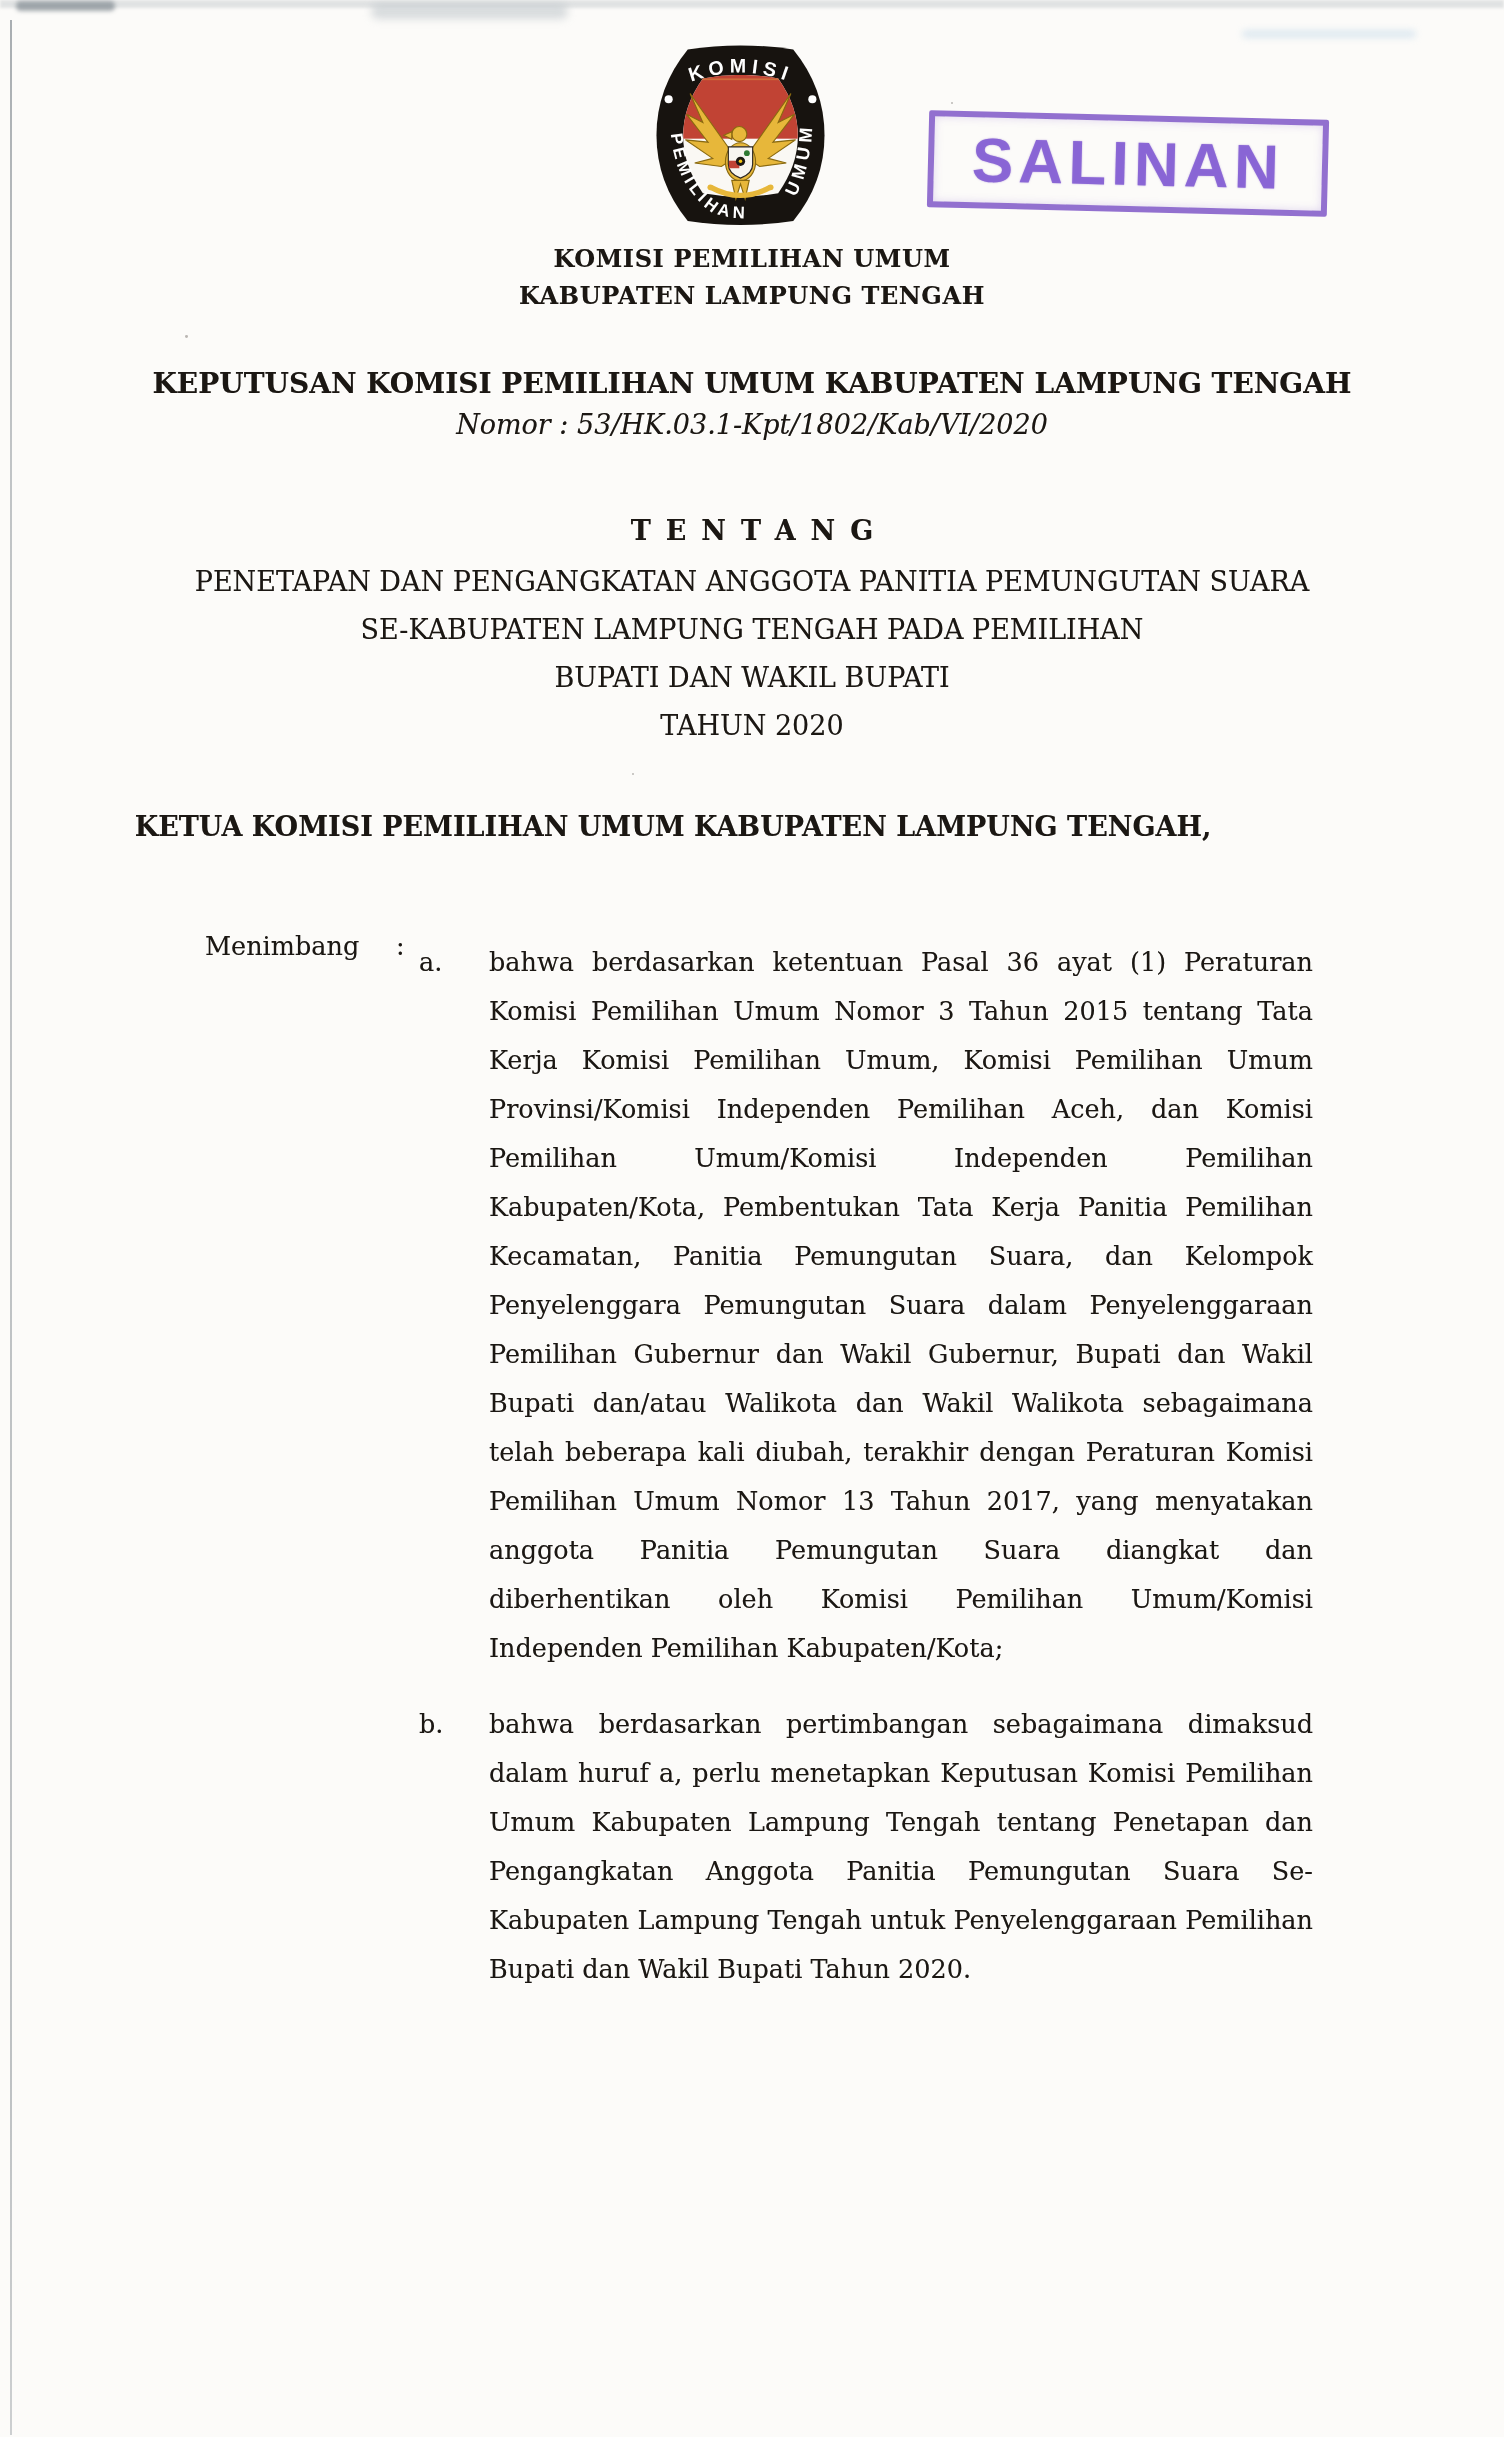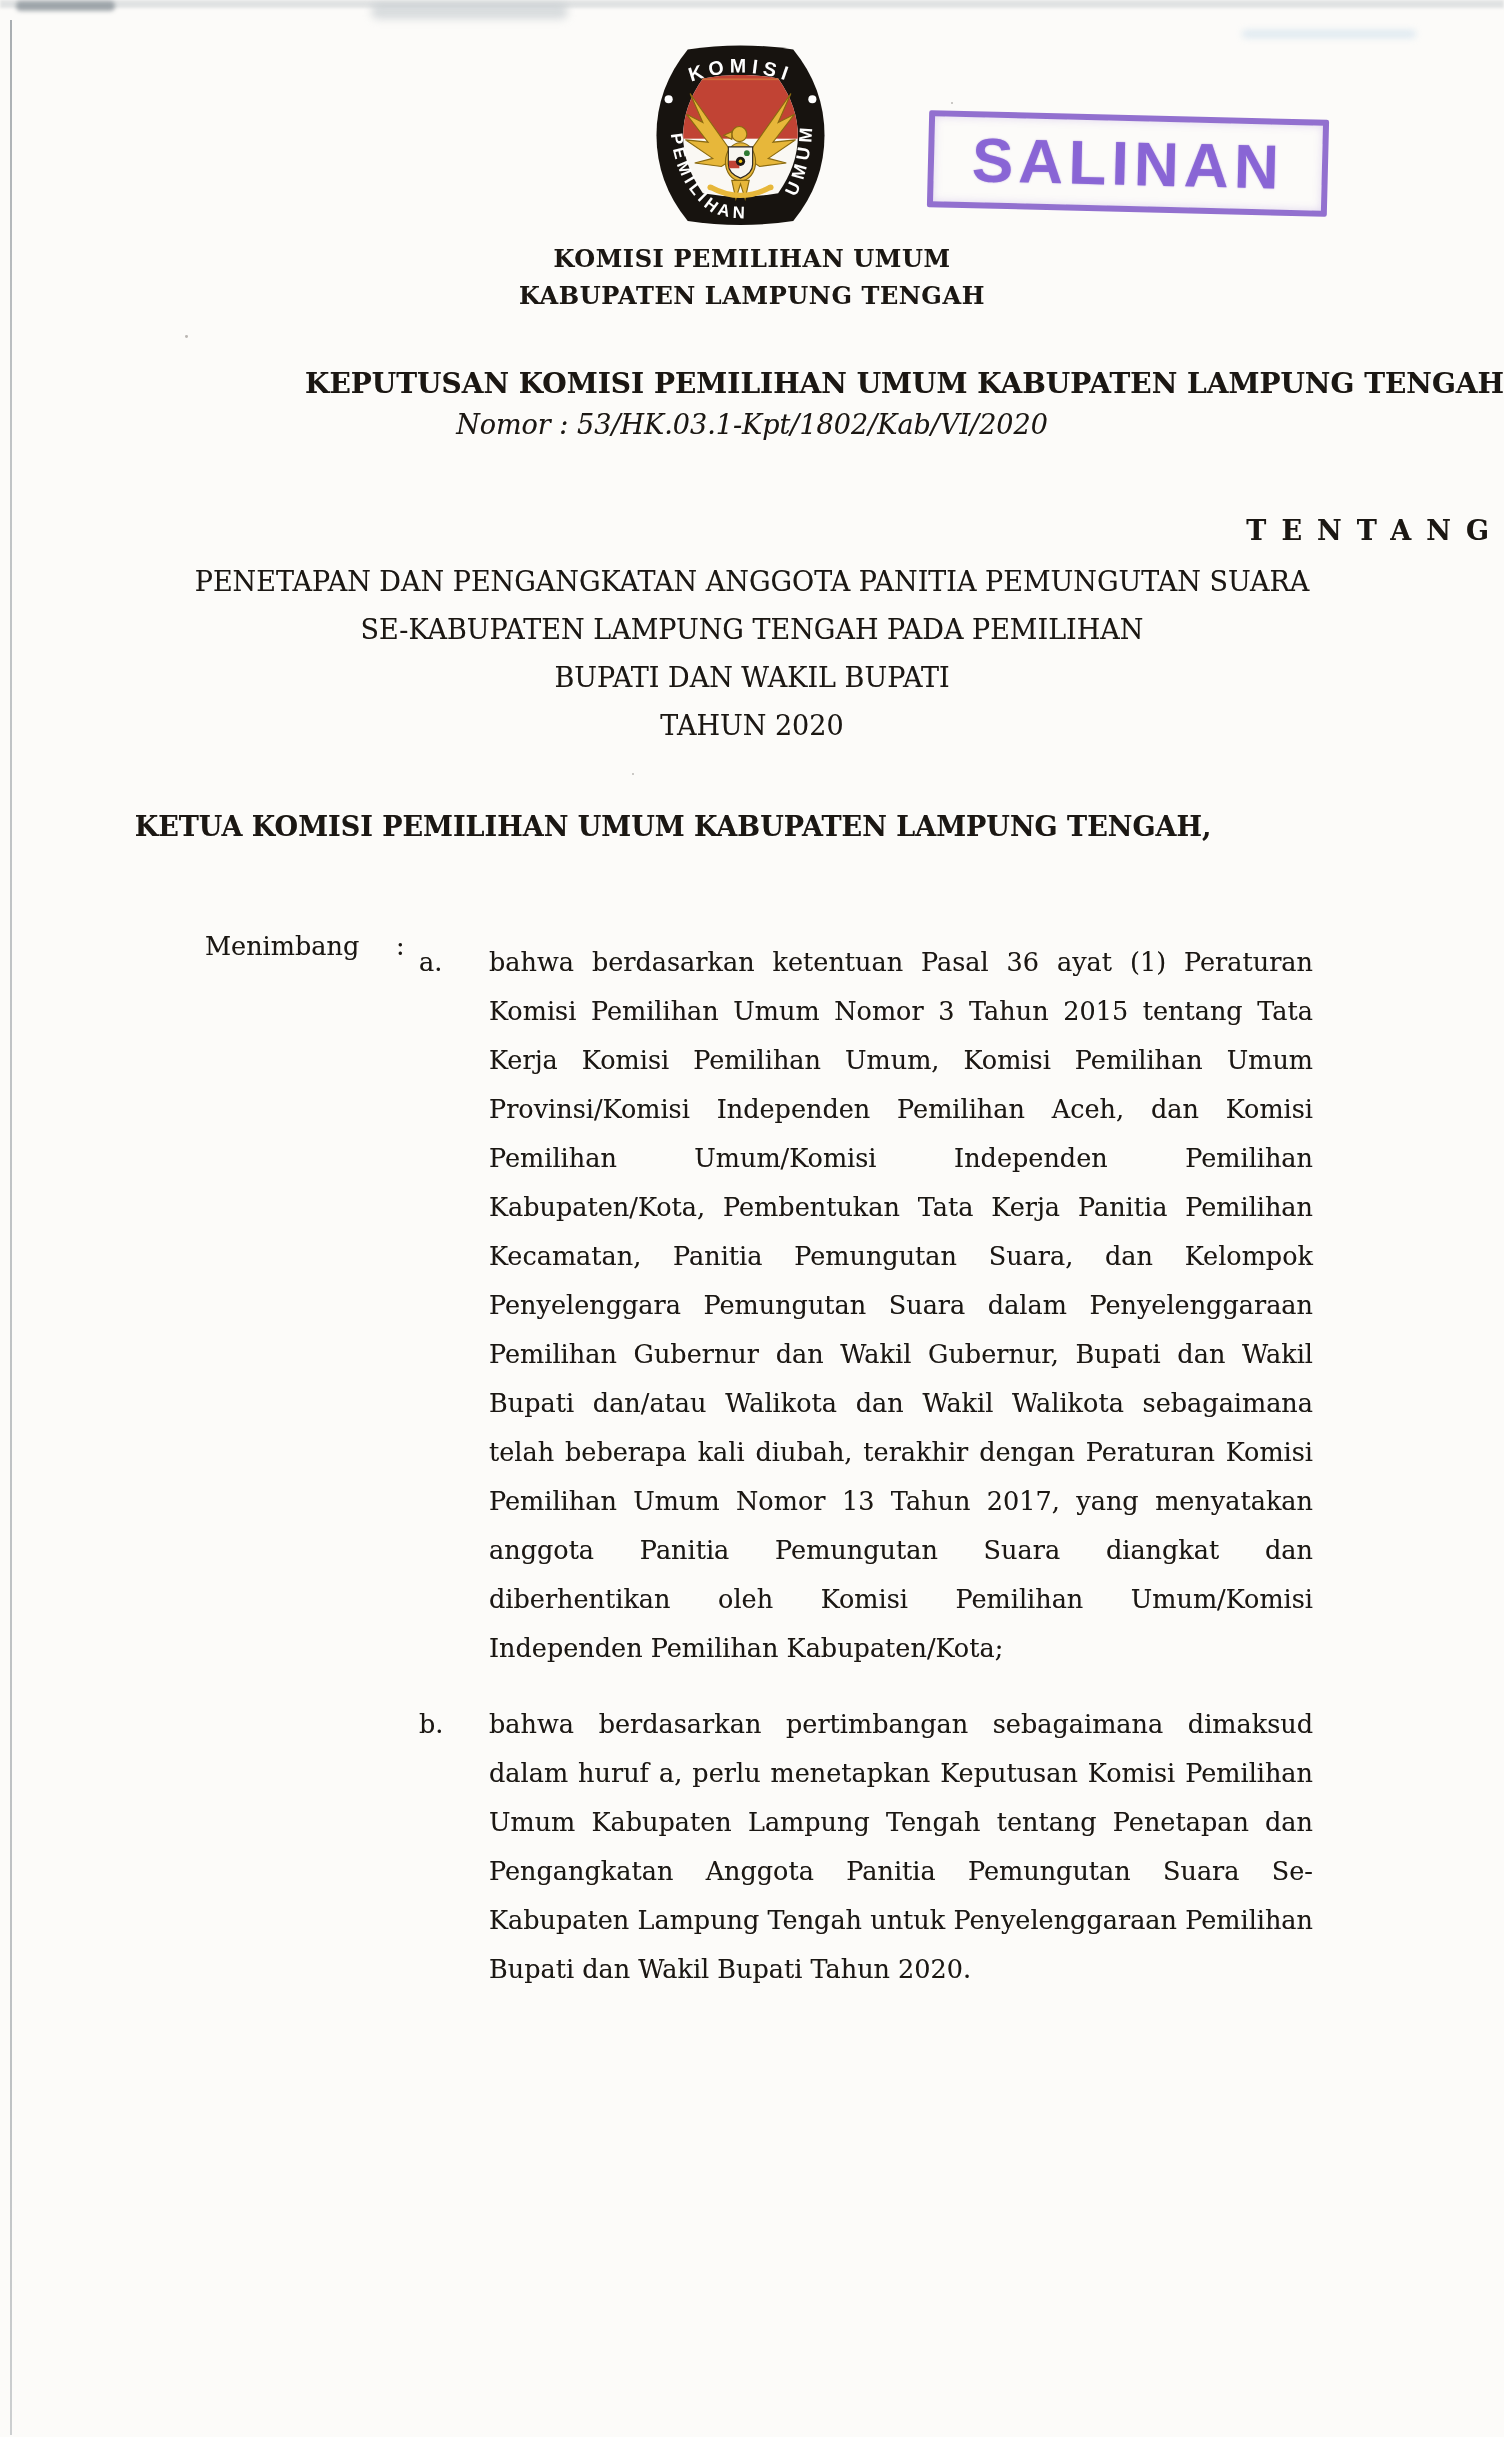--- a/index.html
+++ b/index.html
@@ -34,25 +34,25 @@
   .stamp-text {
     font-family:"Liberation Sans",sans-serif; font-weight:bold;
     font-size:62px; letter-spacing:5.2px; line-height:1;
     color:rgba(133,97,212,.92);
     text-shadow:0 0 1.7px rgba(122,80,198,.55);
   }
   .org { position:absolute; left:0; top:240px; width:1504px; text-align:center;
     font-weight:bold; font-size:24px; line-height:37px; letter-spacing:0.6px; }
 
   
-  .decision { position:absolute; left:0; top:367px; width:1504px; text-align:right;
+  .decision { position:absolute; left:0; top:367px; width:1504px; text-align:center;
     font-weight:bold; font-size:28px; }
   .number { position:absolute; left:0; top:409px; width:1504px; text-align:center;
     font-size:27px;font-style:italic; }
-  .tentang { position:absolute; left:0; top:515px; width:1504px; text-align:right;
+  .tentang { position:absolute; left:0; top:515px; width:1504px; text-align:center;
     font-weight:bold; font-size:27px; letter-spacing:15px; text-indent:15px; }
   .subject { position:absolute; left:0; top:558px; width:1504px; text-align:center;
     font-weight:normal; font-size:27px; line-height:48px; }
   .opening { position:absolute; left:0; top:811px; width:1346px; text-align:center;
     font-weight:bold; font-size:27px; }
 
   
   .considerations { position:absolute; left:165px; top:922px; width:1167px;
     font-size:25.5px; line-height:49px; }
   .cons-label { position:absolute; left:0; top:0;margin-left:40px; }

